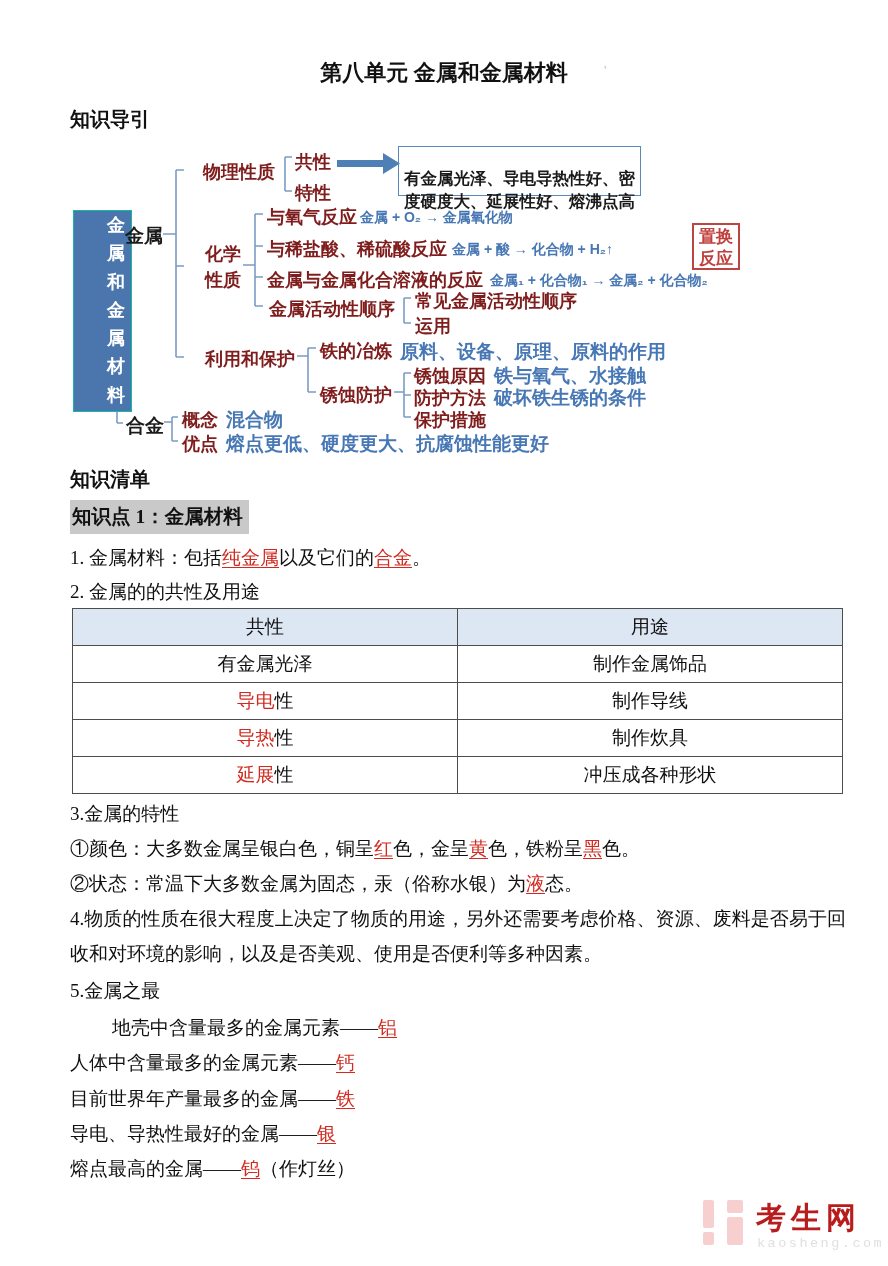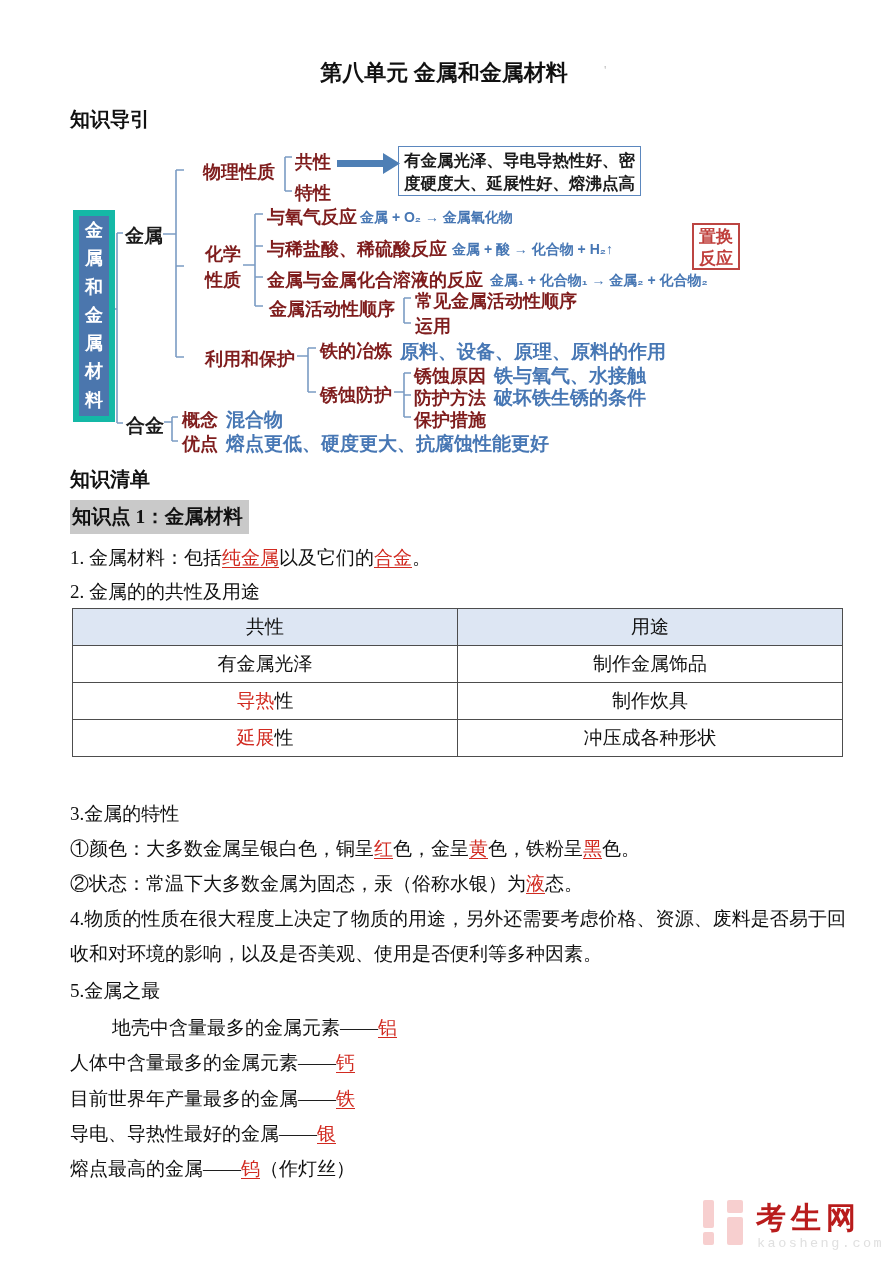--- a/index.html
+++ b/index.html
@@ -18,30 +18,30 @@
   
   table.props{position:absolute;left:72px;top:608px;width:771px;border-collapse:collapse;table-layout:fixed;}
   table.props td{border:1px solid #4d4d4d;height:36px;text-align:center;font-size:19px;padding:0;}
   table.props tr.hd td{background:#dde6f3;height:36px;}
   .redcell{color:#d12a20;}
   
   .diagram{position:absolute;left:60px;top:138px;width:800px;height:322px;
            font-family:"Liberation Sans",sans-serif;}
   .diagram .abs{position:absolute;}
   .links{position:absolute;left:0;top:0;width:800px;height:322px;}
-  .rootbox{left:13px;top:72px;width:30px;height:200px;background:#4b76ad;border:6px solid #14b8a6;
+  .rootbox{left:13px;top:72px;width:30px;height:200px;background:#4b76ad;border:1px solid #14b8a6;
            color:#fff;font-size:18px;font-weight:bold;line-height:28.3px;text-align:center;
-           word-break:break-all;white-space:normal;}
+           word-break:break-all;white-space:normal;padding-left:27px;}
   .dlabel{font-size:18px;font-weight:bold;color:#7f1d1d;}
   .dbig{font-size:19px;font-weight:bold;color:#1a1a1a;}
   .dnote{font-size:19px;font-weight:bold;color:#4777b4;}
   .dformula{font-size:14px;font-weight:bold;color:#4777b4;}
   .outbox{left:338px;top:8px;width:243px;height:50px;border:1.6px solid #5b87be;
           font-size:16.5px;font-weight:bold;color:#1a1a1a;text-align:center;line-height:23px;
-          padding-top:2px;box-sizing:border-box;}
+          padding-top:20px;box-sizing:border-box;}
   .repbox{left:632px;top:85px;width:48px;height:47px;border:2px solid #bc4542;color:#c0403d;
           font-size:17px;font-weight:bold;text-align:center;line-height:22px;box-sizing:border-box;padding-top:1px;}
   
   .wm-block{position:absolute;background:#f7cfcf;border-radius:2px;}
   .wm-brand{left:756px;top:1198px;font-size:30px;color:#b91c1c;letter-spacing:5px;
             font-family:"Liberation Sans",sans-serif;font-weight:bold;}
   .wm-domain{left:757px;top:1236px;font-size:13.5px;color:#e0e0e0;letter-spacing:2.5px;
              font-family:Liberation Mono, monospace;}
 </style>
 </head>
@@ -138,20 +138,24 @@
     <tbody>
         <tr class="hd">
       <td>共性</td>
       <td>用途</td>
     </tr>
     <tr>
       <td>有金属光泽</td>
       <td>制作金属饰品</td>
     </tr>
     <tr>
+      <td><span class="redcell">导电</span><span>性</span></td>
+      <td>制作导线</td>
+    </tr>
+    <tr>
       <td><span class="redcell">导热</span><span>性</span></td>
       <td>制作炊具</td>
     </tr>
     <tr>
       <td><span class="redcell">延展</span><span>性</span></td>
       <td>冲压成各种形状</td>
     </tr>
   </tbody>
     </table>
 

